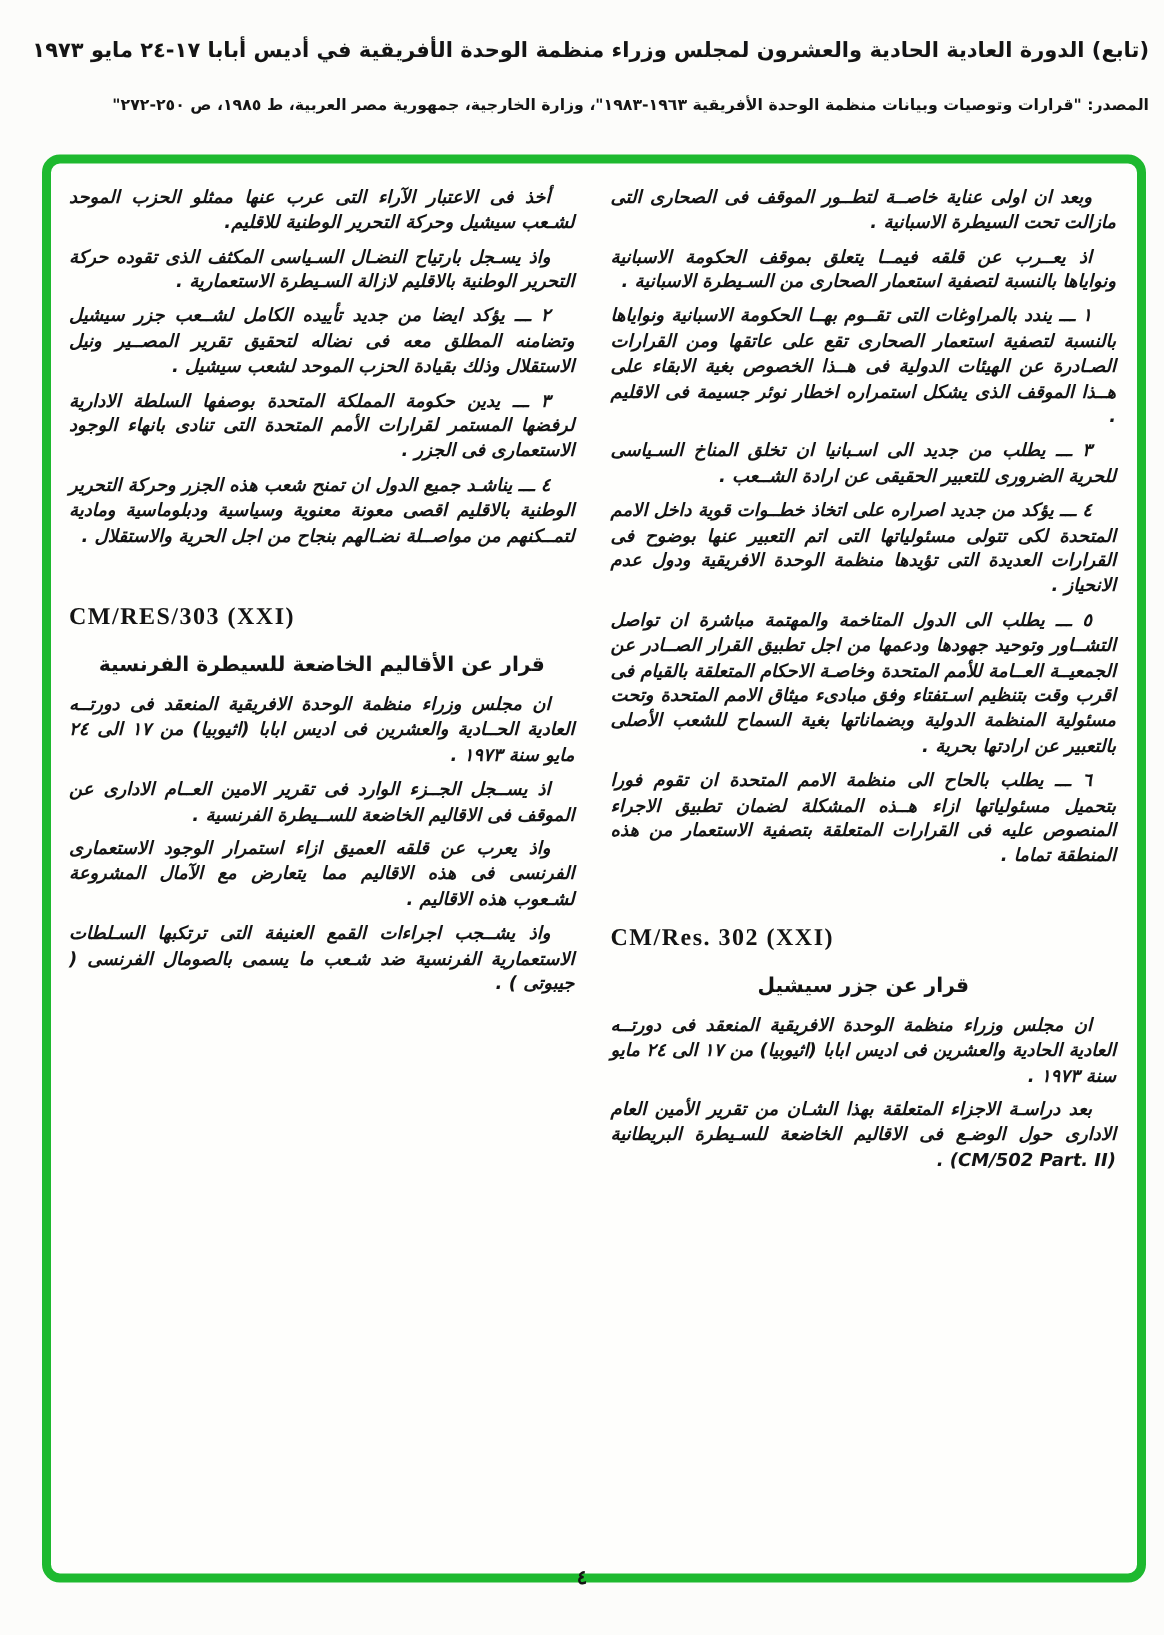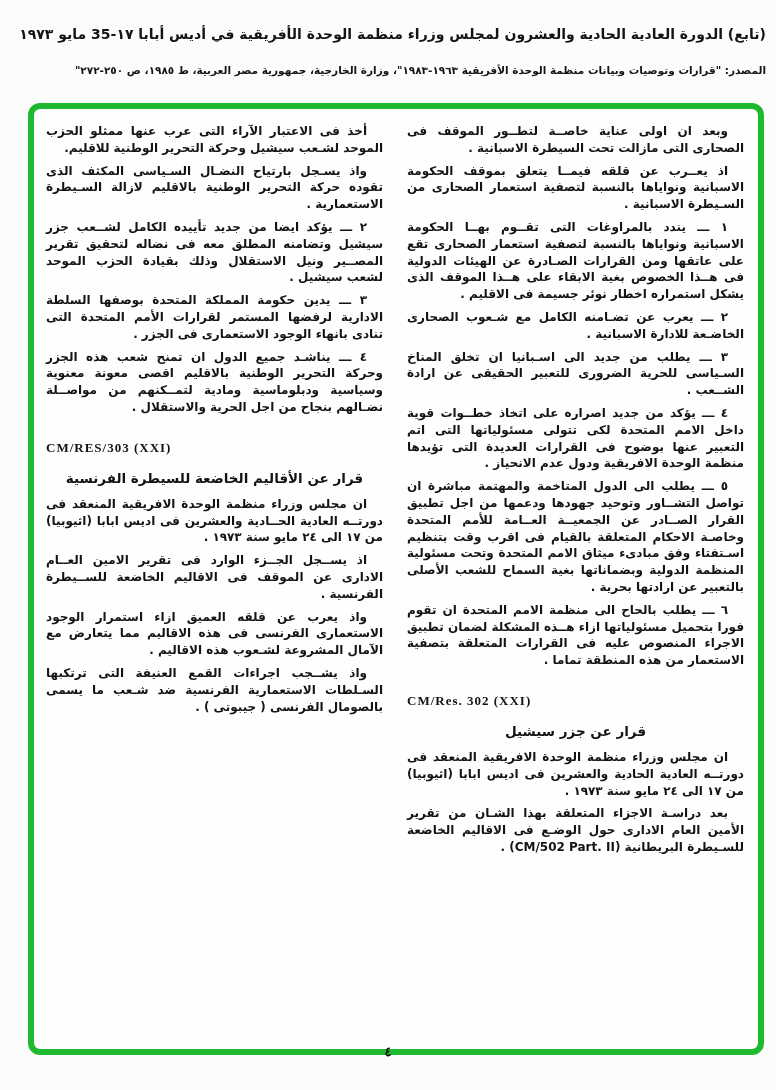--- a/index.html
+++ b/index.html
@@ -30,43 +30,44 @@
   }
   .cols{display:flex;gap:24px;height:100%;}
   .col{flex:1;direction:rtl;min-width:0;}
   .para{
     margin:0 0 6px 0;
     font-size:12px;line-height:1.40;
     font-weight:600;
     text-align:justify;text-justify:inter-word;
     text-indent:16px;
     direction:rtl;
+    font-style:italic;
   }
   .ref{
     direction:ltr;text-align:left;
     font-family:"Liberation Serif",serif;
-    font-size:13px;font-weight:600;letter-spacing:1px;
-    margin:24px 0 0 0;
+    font-size:16px;font-weight:600;letter-spacing:1px;
+    margin:38px 0 0 0;
   }
   .res-title{
     margin:14px 0 10px 0;
     font-size:13.5px;font-weight:bold;
     text-align:center;direction:rtl;
   }
   .page-num{
     position:absolute;top:1044px;left:0;right:0;
     text-align:center;
     font-size:13px;font-weight:bold;
     font-family:"DejaVu Serif",serif;
   }
 </style>
 </head>
 <body>
 
-<div class="hdr1">(تابع) الدورة العادية الحادية والعشرون لمجلس وزراء منظمة الوحدة الأفريقية في أديس أبابا ١٧-35 مايو ١٩٧٣</div>
+<div class="hdr1">(تابع) الدورة العادية الحادية والعشرون لمجلس وزراء منظمة الوحدة الأفريقية في أديس أبابا ١٧-٢٤ مايو ١٩٧٣</div>
 <div class="hdr2">المصدر: "قرارات وتوصيات وبيانات منظمة الوحدة الأفريقية ١٩٦٣-١٩٨٣"، وزارة الخارجية، جمهورية مصر العربية، ط ١٩٨٥، ص ٢٥٠-٢٧٢"</div>
 
 <div class="frame" style="border-color: rgb(30, 185, 47);">
   <div class="cols">
 
     <div class="col">
       <div>
 
       <p class="para">أخذ فى الاعتبار الآراء التى عرب عنها ممثلو الحزب الموحد لشـعب سيشيل وحركة التحرير الوطنية للاقليم.</p>
           <p class="para">واذ يسـجل بارتياح النضـال السـياسى المكثف الذى تقوده حركة التحرير الوطنية بالاقليم لازالة السـيطرة الاستعمارية .</p>
@@ -84,21 +85,20 @@
           <p class="para">واذ يشــجب اجراءات القمع العنيفة التى ترتكبها السـلطات الاستعمارية الفرنسية ضد شـعب ما يسمى بالصومال الفرنسى ( جيبوتى ) .</p>
         </div>
     </div>
 
     <div class="col">
       <div>
 
           <p class="para">وبعد ان اولى عناية خاصــة لتطــور الموقف فى الصحارى التى مازالت تحت السيطرة الاسبانية .</p>
           <p class="para">اذ يعــرب عن قلقه فيمــا يتعلق بموقف الحكومة الاسبانية ونواياها بالنسبة لتصفية استعمار الصحارى من السـيطرة الاسبانية .</p>
           <p class="para">١ ـــ يندد بالمراوغات التى تقــوم بهــا الحكومة الاسبانية ونواياها بالنسبة لتصفية استعمار الصحارى تقع على عاتقها ومن القرارات الصـادرة عن الهيئات الدولية فى هــذا الخصوص بغية الابقاء على هــذا الموقف الذى يشكل استمراره اخطار نوئر جسيمة فى الاقليم .</p>
-          <p class="para">٢ ـــ يعرب عن تضـامنه الكامل مع شـعوب الصحارى الخاضـعة للادارة الاسبانية .</p>
           <p class="para">٣ ـــ يطلب من جديد الى اسـبانيا ان تخلق المناخ السـياسى للحرية الضرورى للتعبير الحقيقى عن ارادة الشــعب .</p>
           <p class="para">٤ ـــ يؤكد من جديد اصراره على اتخاذ خطــوات قوية داخل الامم المتحدة لكى تتولى مسئولياتها التى اتم التعبير عنها بوضوح فى القرارات العديدة التى تؤيدها منظمة الوحدة الافريقية ودول عدم الانحياز .</p>
           <p class="para">٥ ـــ يطلب الى الدول المتاخمة والمهتمة مباشرة ان تواصل التشــاور وتوحيد جهودها ودعمها من اجل تطبيق القرار الصــادر عن الجمعيــة العــامة للأمم المتحدة وخاصـة الاحكام المتعلقة بالقيام فى اقرب وقت بتنظيم اسـتفتاء وفق مبادىء ميثاق الامم المتحدة وتحت مسئولية المنظمة الدولية وبضماناتها بغية السماح للشعب الأصلى بالتعبير عن ارادتها بحرية .</p>
           <p class="para">٦ ـــ يطلب بالحاح الى منظمة الامم المتحدة ان تقوم فورا بتحميل مسئولياتها ازاء هــذه المشكلة لضمان تطبيق الاجراء المنصوص عليه فى القرارات المتعلقة بتصفية الاستعمار من هذه المنطقة تماما .</p>
         </div>
       <div class="ref">CM/Res. 302 (XXI)</div>
       <div class="res-title">قرار عن جزر سيشيل</div>
       <div>
 
       <p class="para">ان مجلس وزراء منظمة الوحدة الافريقية المنعقد فى دورتــه العادية الحادية والعشرين فى اديس ابابا (اثيوبيا) من ١٧ الى ٢٤ مايو سنة ١٩٧٣ .</p>

